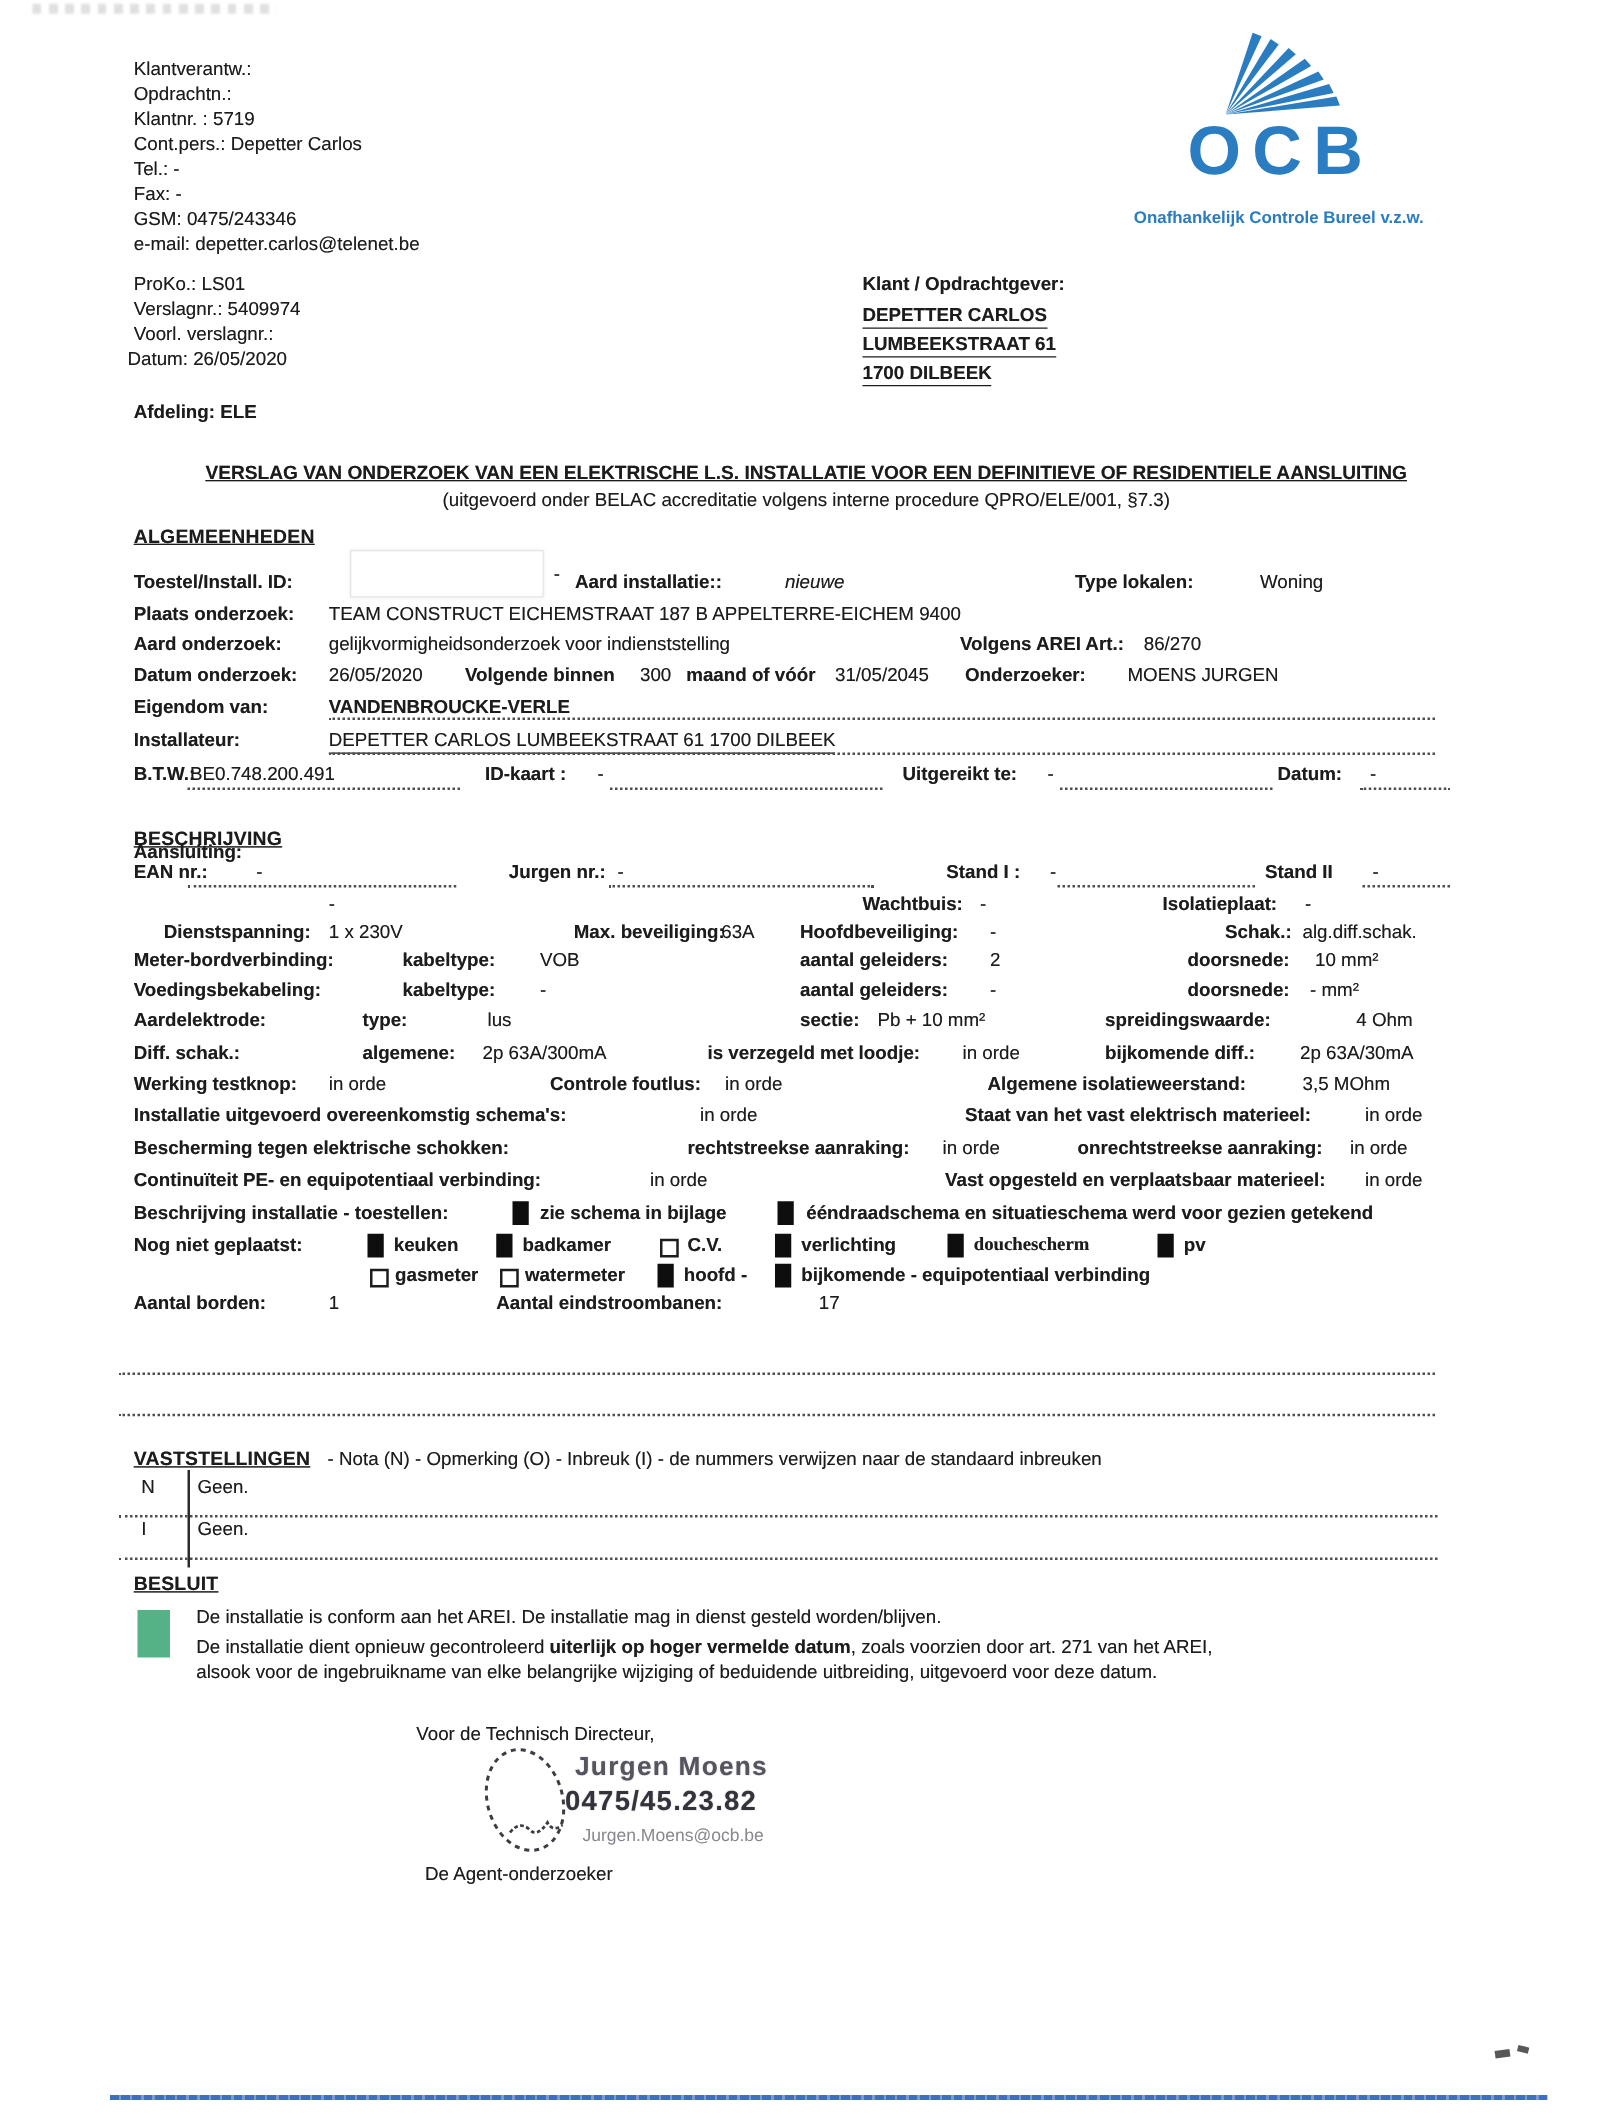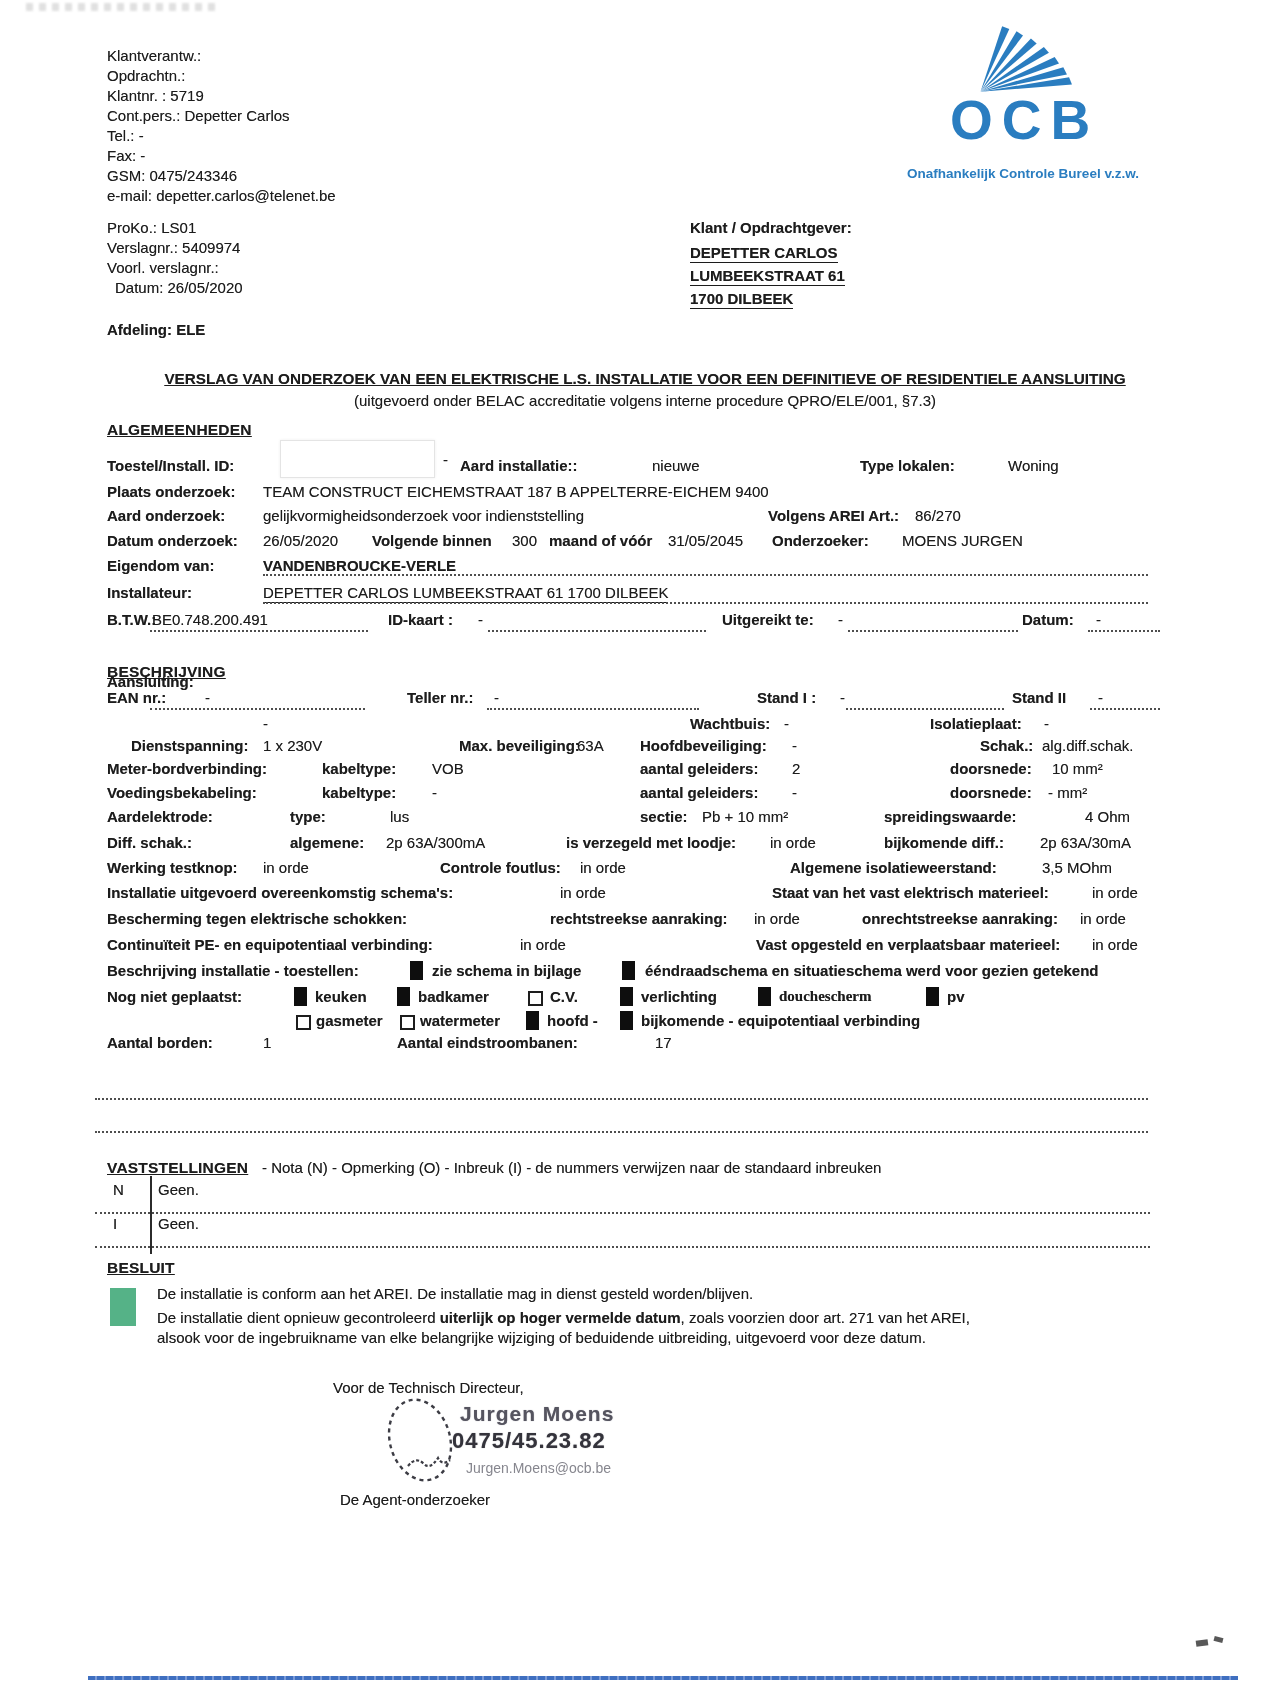--- a/index.html
+++ b/index.html
@@ -48,21 +48,21 @@
   <div class="t" style="left:107px;top:86px;">Klantnr. : 5719</div>
   <div class="t" style="left:107px;top:106px;">Cont.pers.: Depetter Carlos</div>
   <div class="t" style="left:107px;top:126px;">Tel.: -</div>
   <div class="t" style="left:107px;top:146px;">Fax: -</div>
   <div class="t" style="left:107px;top:166px;">GSM: 0475/243346</div>
   <div class="t" style="left:107px;top:186px;">e-mail: depetter.carlos@telenet.be</div>
 
   <div class="t" style="left:107px;top:218px;">ProKo.: LS01</div>
   <div class="t" style="left:107px;top:238px;">Verslagnr.: 5409974</div>
   <div class="t" style="left:107px;top:258px;">Voorl. verslagnr.:</div>
-  <div class="t" style="left:115px;top:278px;">Datum: 26/05/2020</div>
+  <div class="t" style="left:102px;top:278px;">Datum: 26/05/2020</div>
   <div class="t b" style="left:107px;top:320px;">Afdeling: ELE</div>
 
   <svg style="position:absolute;left:948px;top:24px;" width="150" height="72" viewBox="0 0 150 100">
     <g fill="#2a7dc0">
       <polygon points="16,94 46,3 56,7"></polygon>
       <polygon points="16,94 66,10 75,16"></polygon>
       <polygon points="16,94 86,20 94,27"></polygon>
       <polygon points="16,94 104,32 111,40"></polygon>
       <polygon points="16,94 119,46 125,55"></polygon>
       <polygon points="16,94 131,60 136,70"></polygon>
@@ -80,21 +80,21 @@
   <div class="title-line u" style="top:370px;">VERSLAG VAN ONDERZOEK VAN EEN ELEKTRISCHE L.S. INSTALLATIE VOOR EEN  DEFINITIEVE OF RESIDENTIELE AANSLUITING</div>
   <div class="sub-line" style="top:392px;">(uitgevoerd onder BELAC accreditatie volgens interne procedure QPRO/ELE/001, §7.3)</div>
 
   <div class="t hd" style="left:107px;top:420px;">ALGEMEENHEDEN</div>
 
   <div class="redact" style="left:280px;top:440px;width:153px;height:36px;"></div>
   <div class="t" style="left:443px;top:450px;">-</div>
 
   <div class="t b" style="left:107px;top:456px;">Toestel/Install. ID:</div>
   <div class="t b" style="left:460px;top:456px;">Aard installatie::</div>
-  <div class="t" style="left:652px;top:456px;">nieuwe</div>
+  <div class="t" style="left:628px;top:456px;font-style:italic;">nieuwe</div>
   <div class="t b" style="left:860px;top:456px;">Type lokalen:</div>
   <div class="t" style="left:1008px;top:456px;">Woning</div>
 
   <div class="t b" style="left:107px;top:482px;">Plaats onderzoek:</div>
   <div class="t" style="left:263px;top:482px;">TEAM CONSTRUCT  EICHEMSTRAAT 187 B  APPELTERRE-EICHEM  9400</div>
 
   <div class="t b" style="left:107px;top:506px;">Aard onderzoek:</div>
   <div class="t" style="left:263px;top:506px;">gelijkvormigheidsonderzoek voor indienststelling</div>
   <div class="t b" style="left:768px;top:506px;">Volgens AREI Art.:</div>
   <div class="t" style="left:915px;top:506px;">86/270</div>
@@ -127,21 +127,21 @@
   <div class="dot" style="left:848px;top:630px;width:170px;"></div>
   <div class="t b" style="left:1022px;top:610px;">Datum:</div>
   <div class="t" style="left:1096px;top:610px;">-</div>
   <div class="dot" style="left:1088px;top:630px;width:72px;"></div>
 
   <div class="t hd" style="left:107px;top:662px;">BESCHRIJVING</div>
 
   <div class="t b" style="left:107px;top:688px;">EAN nr.:</div>
   <div class="t" style="left:205px;top:688px;">-</div>
   <div class="dot" style="left:150px;top:708px;width:215px;"></div>
-  <div class="t b" style="left:407px;top:688px;">Teller nr.:</div>
+  <div class="t b" style="left:407px;top:688px;">Jurgen nr.:</div>
   <div class="t" style="left:494px;top:688px;">-</div>
   <div class="dot" style="left:487px;top:708px;width:212px;"></div>
   <div class="t b" style="left:757px;top:688px;">Stand I :</div>
   <div class="t" style="left:840px;top:688px;">-</div>
   <div class="dot" style="left:846px;top:708px;width:158px;"></div>
   <div class="t b" style="left:1012px;top:688px;">Stand II</div>
   <div class="t" style="left:1098px;top:688px;">-</div>
   <div class="dot" style="left:1090px;top:708px;width:70px;"></div>
 
   <div class="t b" style="left:107px;top:672px;">Aansluiting:</div>

